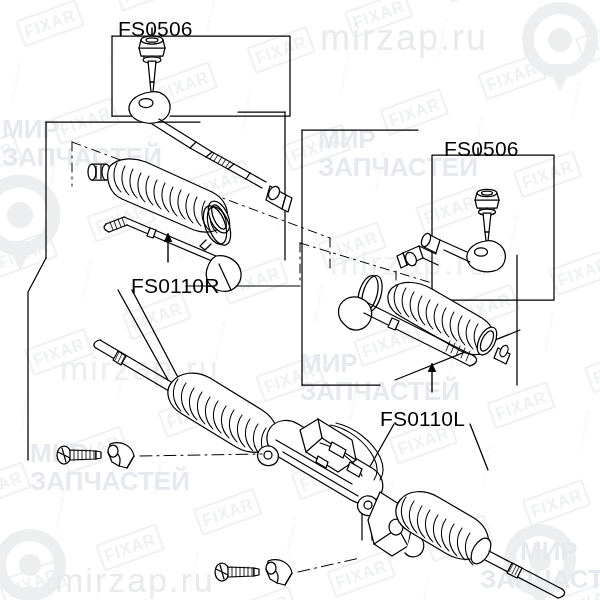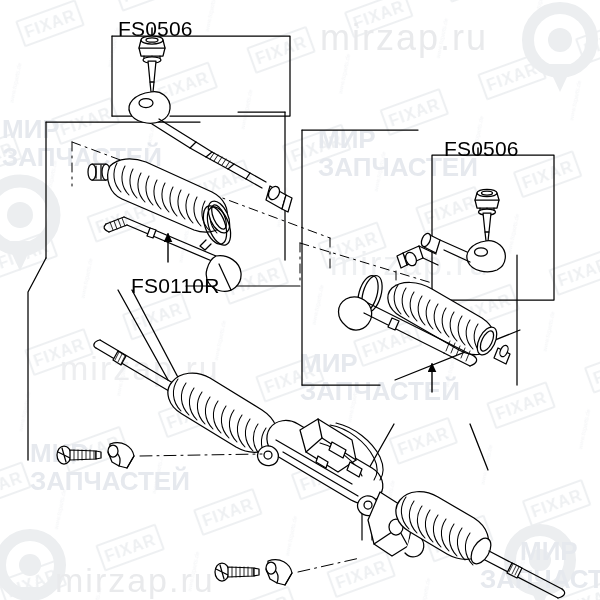--- a/index.html
+++ b/index.html
@@ -455,15 +455,16 @@
         <path d="M298 572 L360 558"></path>
       </g>
 
     </g>
   </svg>
 
   <div id="labels">
     <div class="lbl" style="left:118px;top:10px;">FS0506</div>
     <div class="lbl" style="left:98px;top:267px;margin-left:33px;">FS0110R</div>
     <div class="lbl" style="left:444px;top:130px;">FS0506</div>
+    <div class="lbl" style="left:380px;top:400px;">FS0110L</div>
   </div>
 
 </div>
 
 </body></html>

